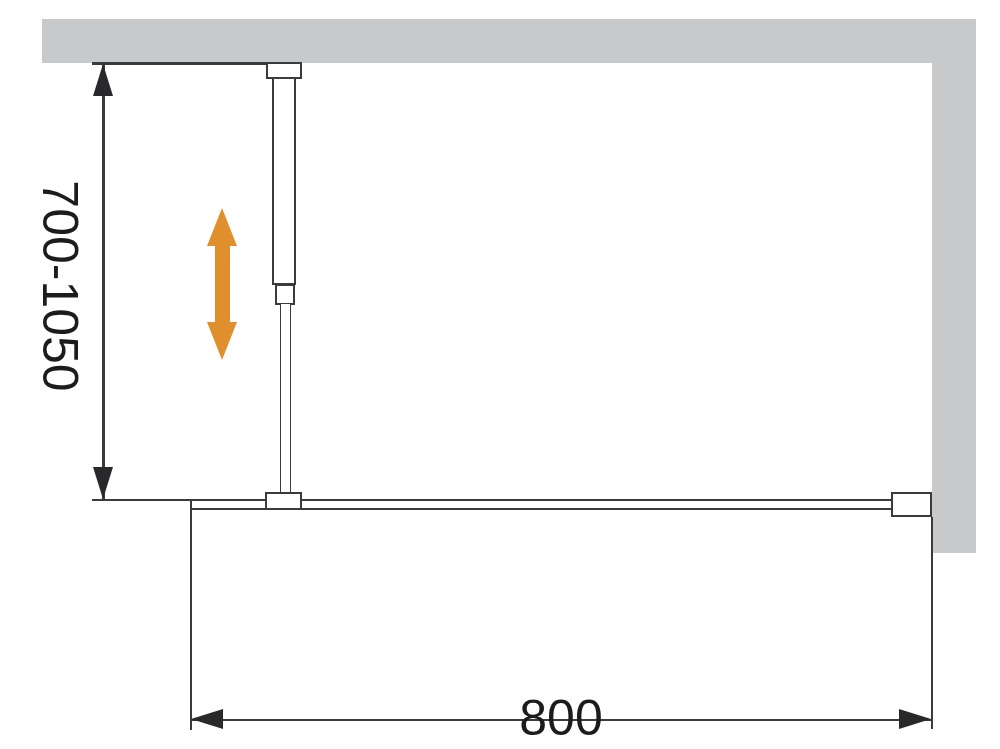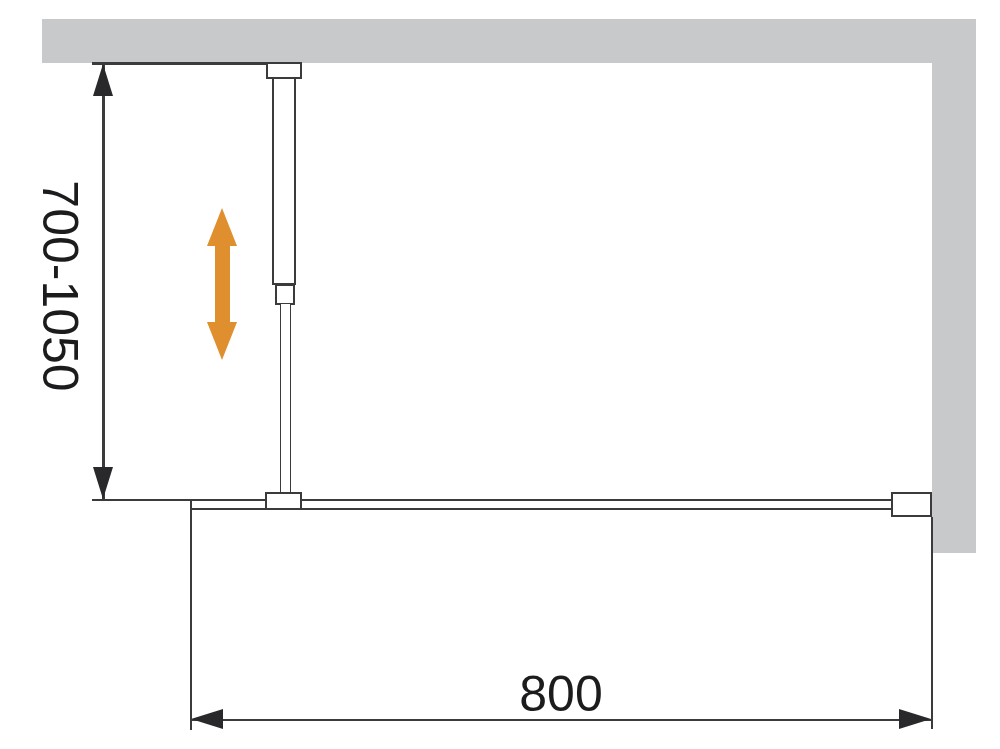--- a/index.html
+++ b/index.html
@@ -72,21 +72,21 @@
     background:var(--accent-orange);}
   .oa-head-bottom{position:absolute;left:0;top:114px;width:0;height:0;
     border-left:15.5px solid transparent;border-right:15.5px solid transparent;
     border-top:38px solid var(--accent-orange);}
 
   
   .dim-label{color:var(--text);font-size:50px;line-height:50px;
     font-family:"Liberation Sans", sans-serif;white-space:nowrap;z-index:6;}
   .vdim-label{left:-46px;top:260.5px;width:212px;height:50px;text-align:center;
     transform:rotate(90deg);}
-  .hdim-label{left:461px;top:669px;width:200px;height:50px;text-align:center;}
+  .hdim-label{left:461px;top:693px;width:200px;height:50px;text-align:center;}
 </style>
 </head>
 <body>
 
 <div class="canvas">
 
   <div class="abs wall wall-top"></div>
   <div class="abs wall wall-right"></div>
 
   <div class="abs dline ceiling-ext"></div>

